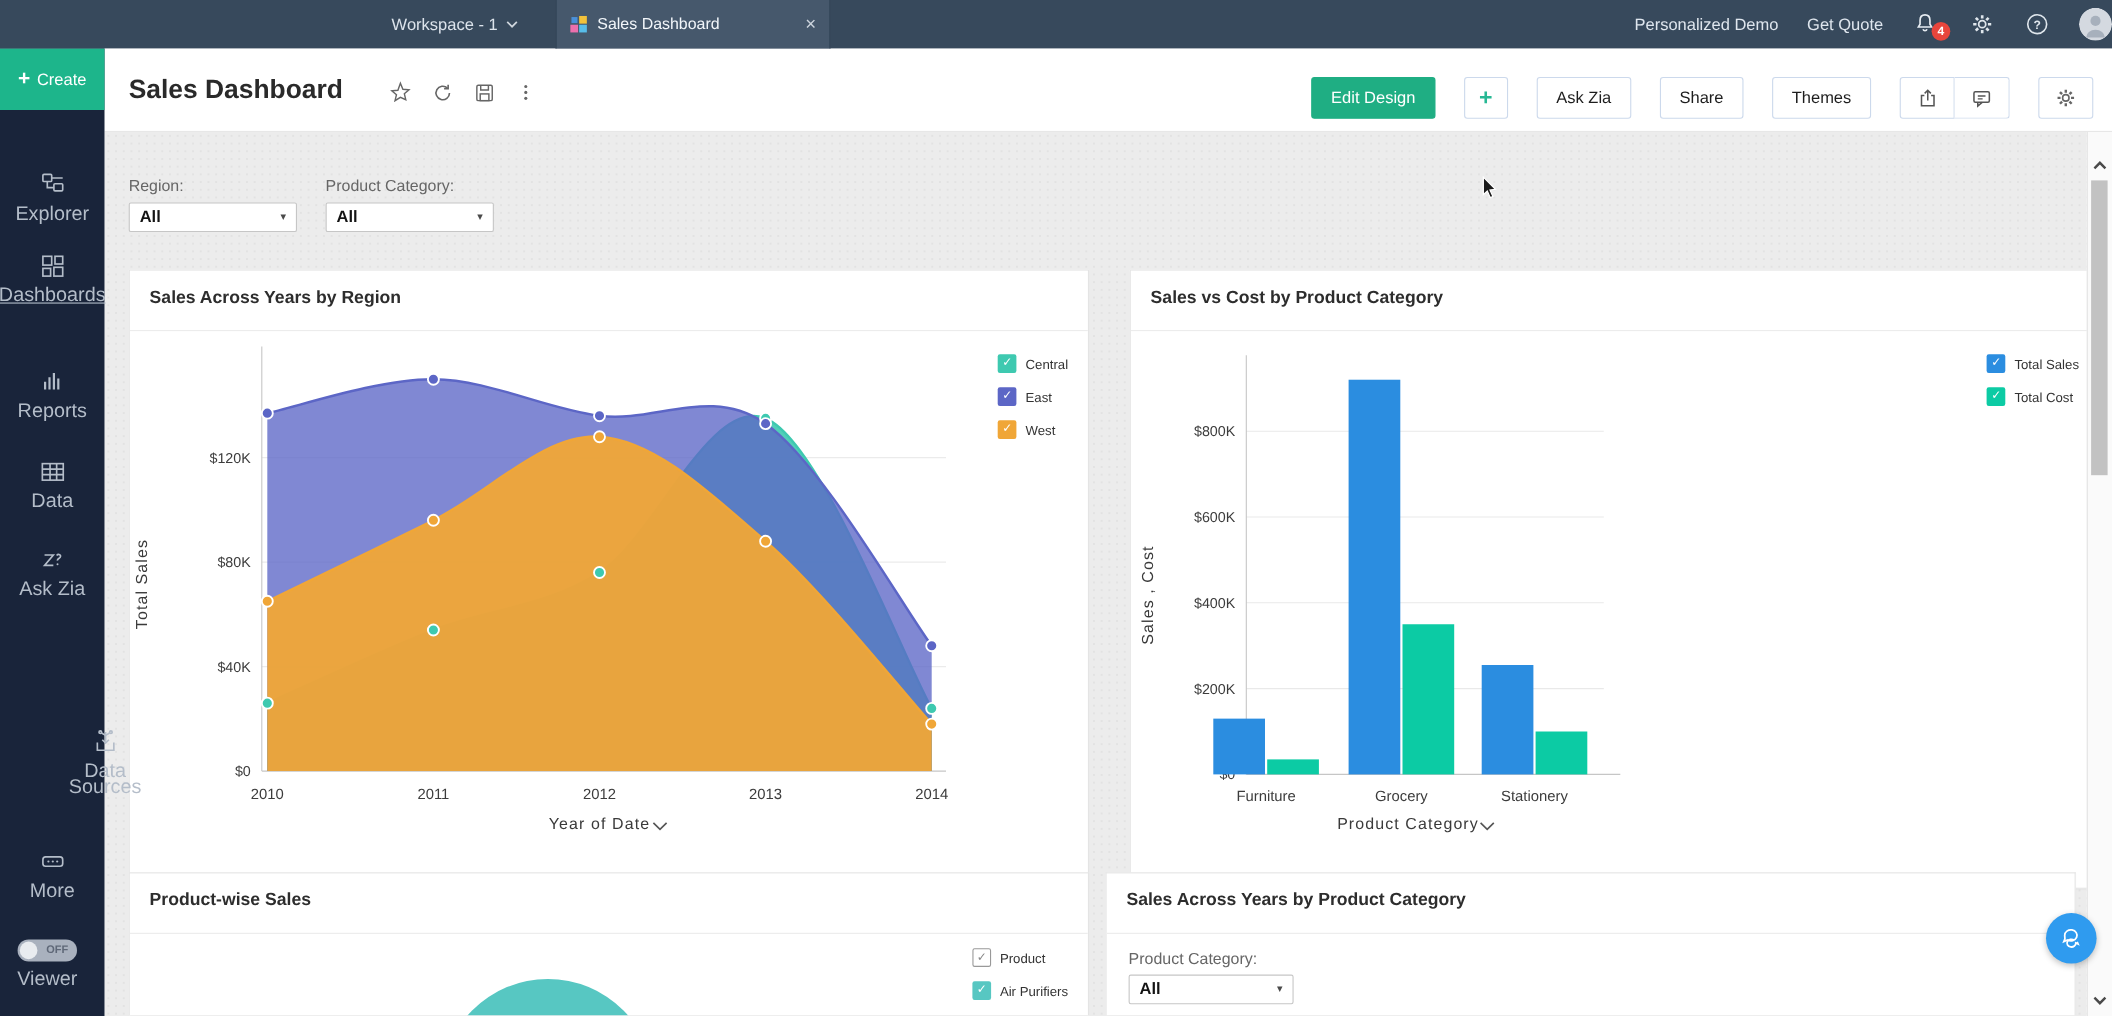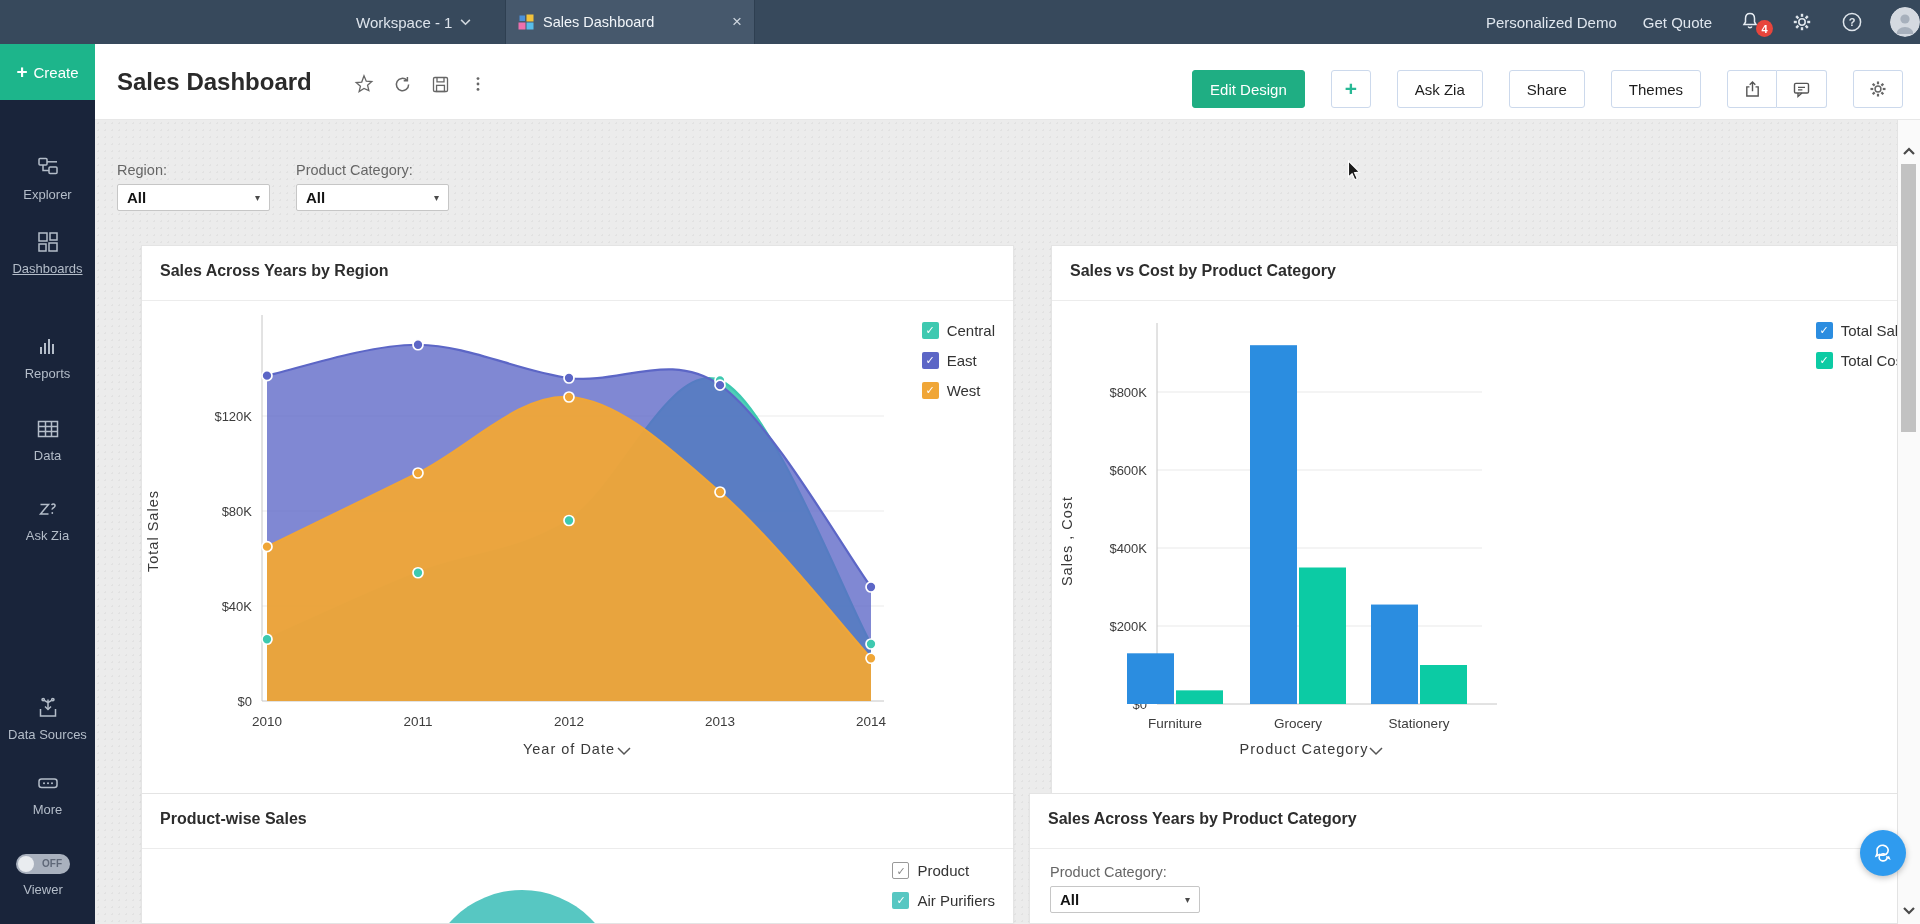--- a/index.html
+++ b/index.html
@@ -21,21 +21,21 @@
   .bell-wrap { position:relative; width:26px; height:26px; cursor:pointer; }
   .badge { position:absolute; right:-9px; bottom:-2px; min-width:17px; height:17px; border-radius:9px; background:#e8453c; color:#fff; font-size:11px; font-weight:bold; display:flex; align-items:center; justify-content:center; padding:0 3px; }
   .avatar { width:30px; height:30px; border-radius:50%; overflow:hidden; cursor:pointer; }
 
   
   .sidebar { position:absolute; left:0; top:44px; width:95px; height:880px; background:#19243a; z-index:20; }
   .create-btn { position:absolute; left:0; top:0; width:95px; height:56px; background:#1db58b; color:#fff; display:flex; align-items:center; justify-content:center; gap:6px; font-size:15px; cursor:pointer; }
   .create-plus { font-size:19px; font-weight:bold; margin-top:-1px; }
   .nav-item { position:absolute; left:0; width:95px; display:flex; flex-direction:column; align-items:center; gap:7px; color:#b4bdc9; cursor:pointer; text-align:center; }
   .nav-item svg { stroke:#b4bdc9; }
-  .nav-label { font-size:13px; line-height:15px; }
+  .nav-label { font-size:18px; line-height:15px; }
   .viewer-block { position:absolute; left:0; top:810px; width:86px; display:flex; flex-direction:column; align-items:center; gap:8px; color:#b4bdc9; }
   .toggle { position:relative; width:54px; height:20px; border-radius:10px; background:#a9b1be; cursor:pointer; }
   .knob { position:absolute; left:2px; top:2px; width:16px; height:16px; border-radius:50%; background:#e9ecf0; }
   .toggle-state { position:absolute; right:8px; top:4px; font-size:10px; font-weight:bold; color:#5f6878; }
 
   
   .page-header { position:absolute; left:95px; top:44px; width:1825px; height:76px; background:#fff; border-bottom:1px solid #e7e7e7; z-index:10; }
   .page-title { position:absolute; left:22px; top:24px; font-size:24px; font-weight:bold; color:#2a2a2a; }
   .title-icons { position:absolute; left:258px; top:29px; display:flex; align-items:center; gap:17px; }
   .ticon { cursor:pointer; display:flex; }
@@ -49,28 +49,28 @@
   .btn-group .icon-btn:last-child { border-radius:0 3px 3px 0; border-left:none; }
 
   
   .content { position:absolute; left:95px; top:120px; width:1802px; height:804px; background:#ececec;
              background-image:radial-gradient(#e2e2e2 1px, transparent 1px); background-size:7px 7px; }
   .flt-label { position:absolute; font-size:14.5px; color:#666; }
   .select { position:absolute; height:27px; border:1px solid #c6c6c6; background:#fff; border-radius:2px; display:flex; align-items:center; padding:0 9px; cursor:pointer; }
   .select-value { font-weight:bold; font-size:15px; color:#141414; }
   .select-caret { margin-left:auto; font-size:10px; color:#4a4a4a; }
 
-  .card { position:absolute; background:#fff; border:1px solid #e4e4e4; box-shadow:0 1px 2px rgba(0,0,0,0.05); overflow:hidden;margin-left:24px; }
+  .card { position:absolute; background:#fff; border:1px solid #e4e4e4; box-shadow:0 1px 2px rgba(0,0,0,0.05); overflow:hidden; }
   .card-title { position:absolute; left:18px; top:16px; font-size:16px; font-weight:bold; color:#2d2d2d; }
   .card-divider { position:absolute; left:0; top:54px; width:100%; height:1px; background:#ececec; }
   .legend { position:absolute; right:18px; top:76px; display:flex; flex-direction:column; gap:13px; z-index:5; }
   .legend-item { display:flex; align-items:center; gap:8px; cursor:pointer; }
   .cb { width:17px; height:17px; border-radius:2px; color:#fff; font-size:11px; line-height:17px; text-align:center; flex:0 0 17px; }
   .cb-plain { background:#fff !important; border:1px solid #999; color:#888; }
-  .lg-label { font-size:15px; color:#333; }
+  .lg-label { font-size:12px; color:#333; }
   .chartsvg { position:absolute; left:0; top:55px; }
   .tick { font-size:13px; fill:#3c3c3c; }
   .xtick { font-size:13.5px; fill:#3c3c3c; }
   .axlabel { font-size:14.5px; fill:#3a3a3a; letter-spacing:1px; }
 
   
   .scroll-col { position:absolute; left:1897px; top:120px; width:23px; height:804px; background:#fafafa; border-left:1px solid #e3e3e3; z-index:25; }
   .sc-thumb { position:absolute; left:3px; top:44px; width:15px; height:268px; background:#c2c2c2; cursor:pointer; }
   .sc-arrow { position:absolute; left:4px; cursor:pointer; }
 
@@ -184,21 +184,21 @@
           <span class="nav-label">Data</span>
         </div>
         <div class="nav-item" style="top: 453px;">
           <svg width="26" height="24" viewBox="0 0 24 24" fill="none" stroke-width="1.5">
             <path d="M4.5 7.5h8L4.5 17h8"></path>
             <path d="M15.5 8c1.6-2 4.4-.6 3.3 1.5-.8 1.5-2.8 1.3-2.6 3.2"></path>
             <circle cx="16.3" cy="16" r="0.9" fill="currentColor" stroke="none"></circle>
           </svg>
           <span class="nav-label">Ask Zia</span>
         </div>
-        <div class="nav-item" style="top: 652px;">
+        <div class="nav-item" style="top: 618px; margin-left: 48px;">
           <svg width="26" height="24" viewBox="0 0 24 24" fill="none" stroke-width="1.5">
             <path d="M4.5 13v7h15v-7"></path>
             <path d="M12 3.5V13"></path>
             <path d="M9 10.5l3 3 3-3"></path>
             <path d="M12 6.5L8.3 4.3M12 6.5l3.7-2.2"></path>
             <circle cx="7.2" cy="3.6" r="1.2"></circle>
             <circle cx="16.8" cy="3.6" r="1.2"></circle>
           </svg>
           <span class="nav-label">Data Sources</span>
         </div>

